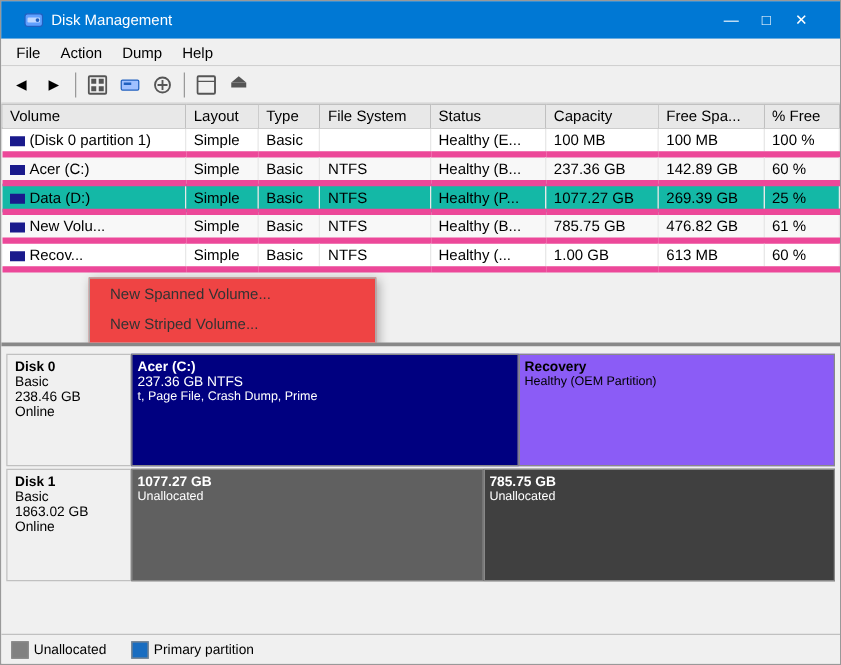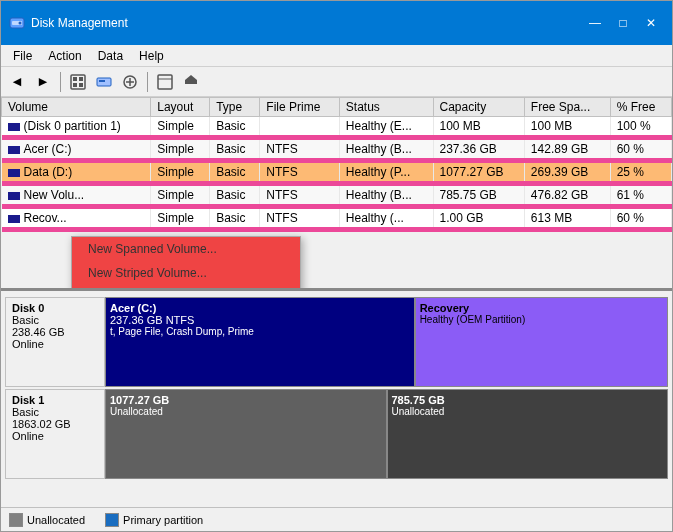--- a/index.html
+++ b/index.html
@@ -15,24 +15,24 @@
       width: 673px;
       height: 532px;
       background: #f0f0f0;
       border: 1px solid #999;
       display: flex;
       flex-direction: column;
     }
     .title-bar {
       background: #0078d4;
       color: white;
-      height: 44px;
-      display: flex;
-      align-items: center;
-      padding: 0 8px;
+      height: 30px;
+      display: flex;
+      align-items: center;
+      padding: 0 18px;
       justify-content: space-between;
     }
     .title-bar-left {
       display: flex;
       align-items: center;
       gap: 6px;
     }
     .title-text {
       font-size: 12px;
       font-weight: normal;
@@ -250,21 +250,21 @@
     <div class="title-controls">
       <button class="title-btn">—</button>
       <button class="title-btn">□</button>
       <button class="title-btn close">✕</button>
     </div>
   </div>
 
   <div class="menu-bar">
     <span class="menu-item">File</span>
     <span class="menu-item">Action</span>
-    <span class="menu-item">Data</span>
+    <span class="menu-item">Dump</span>
     <span class="menu-item">Help</span>
   </div>
 
   <div class="toolbar">
     <button class="toolbar-btn">◀</button>
     <button class="toolbar-btn">▶</button>
     <div class="toolbar-sep"></div>
     <button class="toolbar-btn">
       <svg width="16" height="16" viewBox="0 0 16 16">
           <rect x="1" y="1" width="14" height="14" rx="1" fill="none" stroke="#555" stroke-width="1.5"></rect>
@@ -305,21 +305,21 @@
   <div class="main-content">
 
     <div class="table-area">
       <div class="table-scroll">
         <table>
           <thead>
             <tr>
               <th>Volume</th>
               <th>Layout</th>
               <th>Type</th>
-              <th>File Prime</th>
+              <th>File System</th>
               <th>Status</th>
               <th>Capacity</th>
               <th>Free Spa...</th>
               <th>% Free</th>
             </tr>
           </thead>
           <tbody id="table-body">
           <tr style="background: white;">
                 <td><span style="display: inline-block; width: 12px; height: 8px; background: rgb(26, 26, 140); margin-right: 4px; vertical-align: middle;"></span>(Disk 0 partition 1)</td>
                 <td>Simple</td>
@@ -333,21 +333,21 @@
               <tr style="background: rgb(248, 248, 248);">
                 <td><span style="display: inline-block; width: 12px; height: 8px; background: rgb(26, 26, 140); margin-right: 4px; vertical-align: middle;"></span>Acer (C:)</td>
                 <td>Simple</td>
                 <td>Basic</td>
                 <td>NTFS</td>
                 <td>Healthy (B...</td>
                 <td>237.36 GB</td>
                 <td>142.89 GB</td>
                 <td>60 %</td>
               </tr>
-              <tr style="background: #fdba74;">
+              <tr style="background: #14b8a6;">
                 <td><span style="display: inline-block; width: 12px; height: 8px; background: rgb(26, 26, 140); margin-right: 4px; vertical-align: middle;"></span>Data (D:)</td>
                 <td>Simple</td>
                 <td>Basic</td>
                 <td>NTFS</td>
                 <td>Healthy (P...</td>
                 <td>1077.27 GB</td>
                 <td>269.39 GB</td>
                 <td>25 %</td>
               </tr>
               <tr style="background: rgb(248, 248, 248);">

